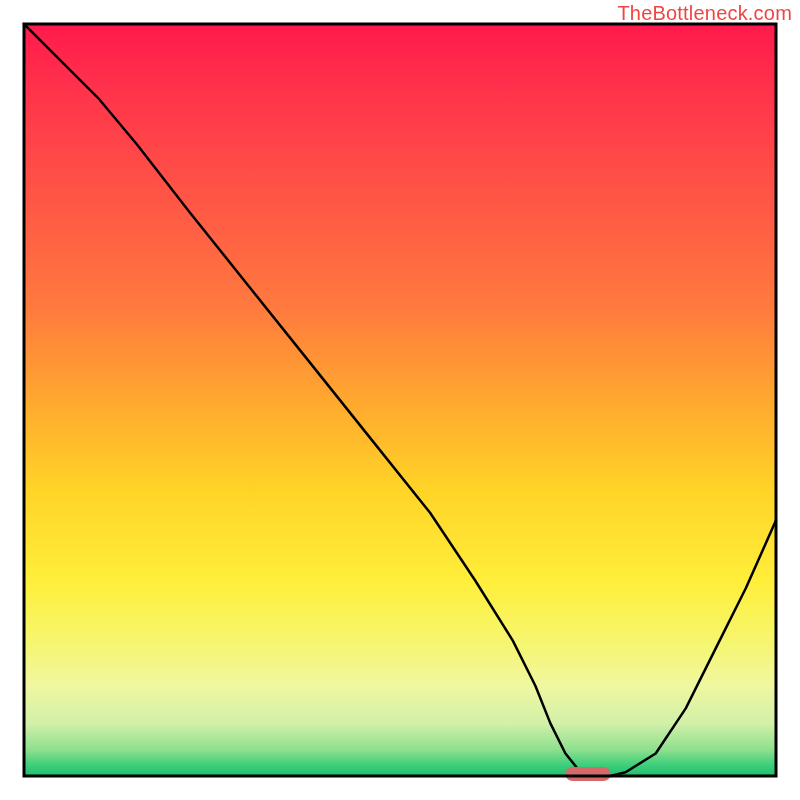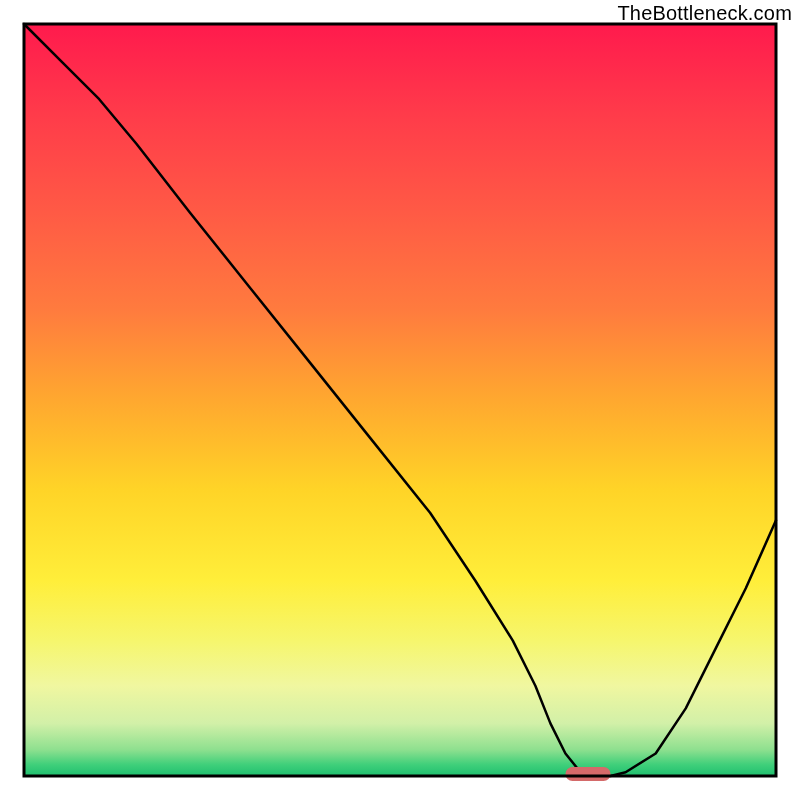--- a/index.html
+++ b/index.html
@@ -12,21 +12,21 @@
   }
   .chart-container {
     position: relative;
     width: 800px;
     height: 800px;
   }
   .watermark {
     position: absolute;
     top: 2px;
     right: 8px;
-    color: #000000;
+    color: #ef4444;
     font-size: 20px;
     font-weight: 500;
     z-index: 10;
     letter-spacing: 0.2px;
   }
   svg {
     display: block;
   }
 </style>
 </head>

